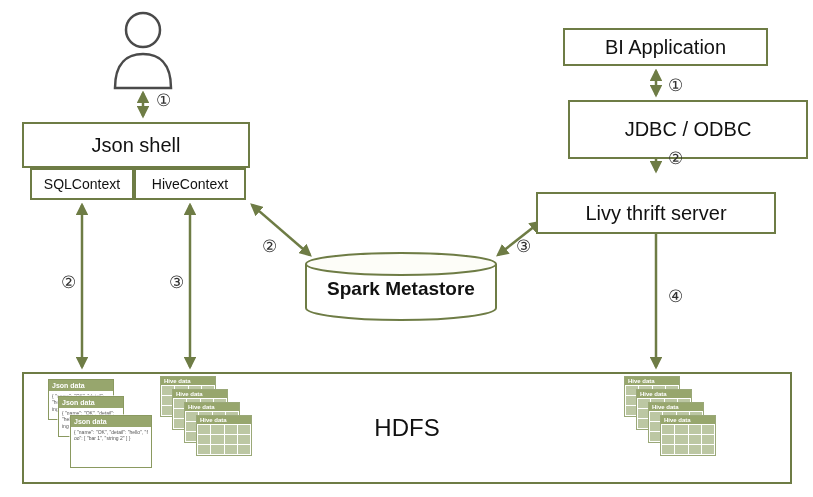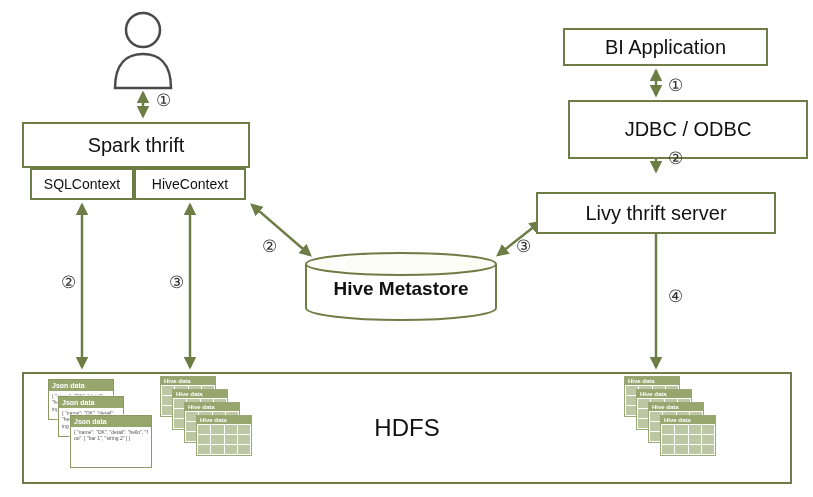--- a/index.html
+++ b/index.html
@@ -62,34 +62,34 @@
       <line x1="540" y1="222" x2="498" y2="255" marker-start="url(#ah)" marker-end="url(#ah)"></line>
       <line x1="656" y1="222" x2="656" y2="367" marker-start="url(#ah)" marker-end="url(#ah)"></line>
     </g>
   </svg>
 
   <svg class="person" width="74" height="84">
     <circle cx="37" cy="24" r="17" fill="#ffffff" stroke="#4a4a4a" stroke-width="2.5"></circle>
     <path d="M9 82 C9 56 22 48 37 48 C52 48 65 56 65 82 Z" fill="#ffffff" stroke="#4a4a4a" stroke-width="2.5"></path>
   </svg>
 
-  <div class="box" style="left:22px; top:122px; width:228px; height:46px;">Spark thrift</div>
+  <div class="box" style="left:22px; top:122px; width:228px; height:46px;">Json shell</div>
   <div class="box sub" style="left:134px; top:168px; width:112px; height:32px;">HiveContext</div>
   <div class="box sub" style="left:30px; top:168px; width:104px; height:32px;">SQLContext</div>
 
   <div class="box" style="left:563px; top:28px; width:205px; height:38px;">BI Application</div>
   <div class="box" style="left:568px; top:100px; width:240px; height:59px;">JDBC / ODBC</div>
   <div class="box" style="left:536px; top:192px; width:240px; height:42px;">Livy thrift server</div>
 
   <div class="metastore">
     <svg width="196" height="74">
       <path d="M3 14 L3 58 A 95 12 0 0 0 193 58 L193 14" fill="#ffffff" stroke="#6e7c45" stroke-width="2"></path>
       <ellipse cx="98" cy="14" rx="95" ry="11" fill="#fdfdf8" stroke="#6e7c45" stroke-width="2"></ellipse>
     </svg>
-    <div class="meta-label">Hive Metastore</div>
+    <div class="meta-label">Spark Metastore</div>
   </div>
 
   <div class="box" style="left:22px; top:372px; width:770px; height:112px;">
     <div class="hdfs-label">HDFS</div>
 
     <div class="jstack" style="left:24px; top:5px; width:120px; height:100px;">
       <div class="jcard" style="left:0; top:0;">
         <div class="hd">Json data</div>
         <div class="bd">{ "name": "OK", "detail": "hello", "foo": [ "bar 1", "string 2" ] }</div>
       </div>

